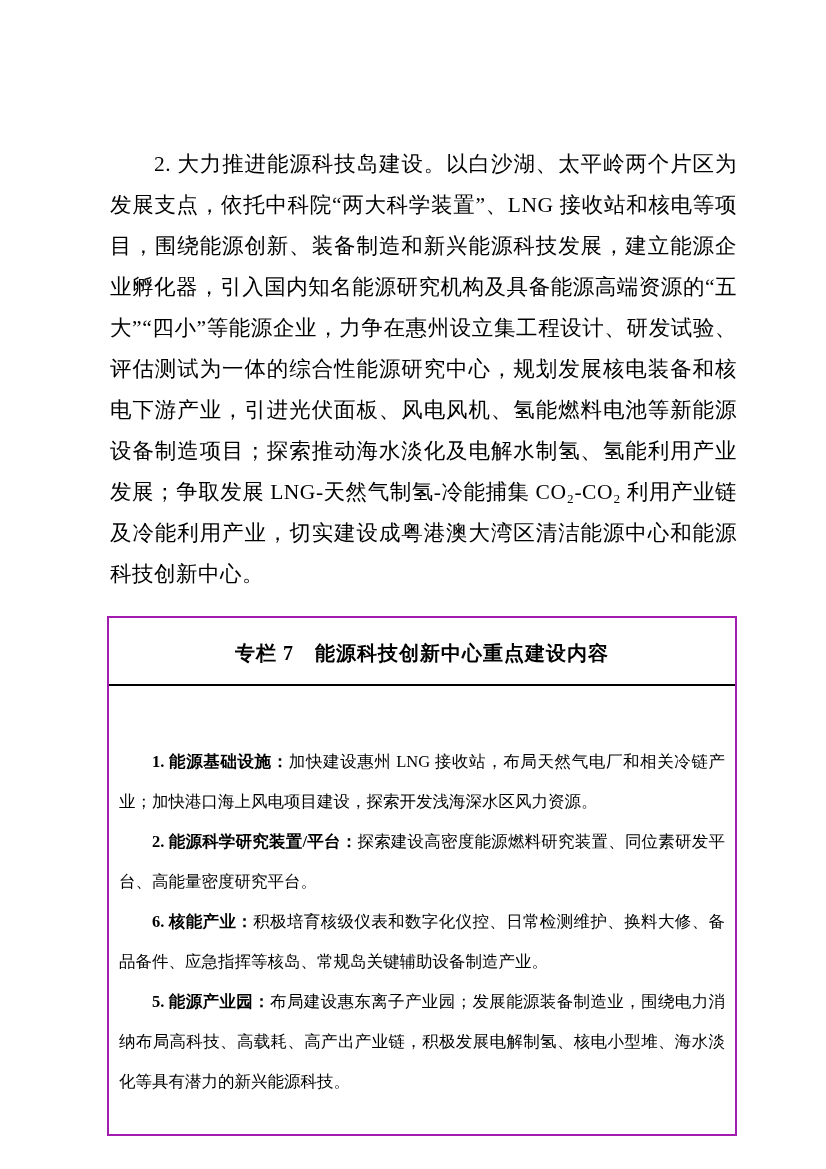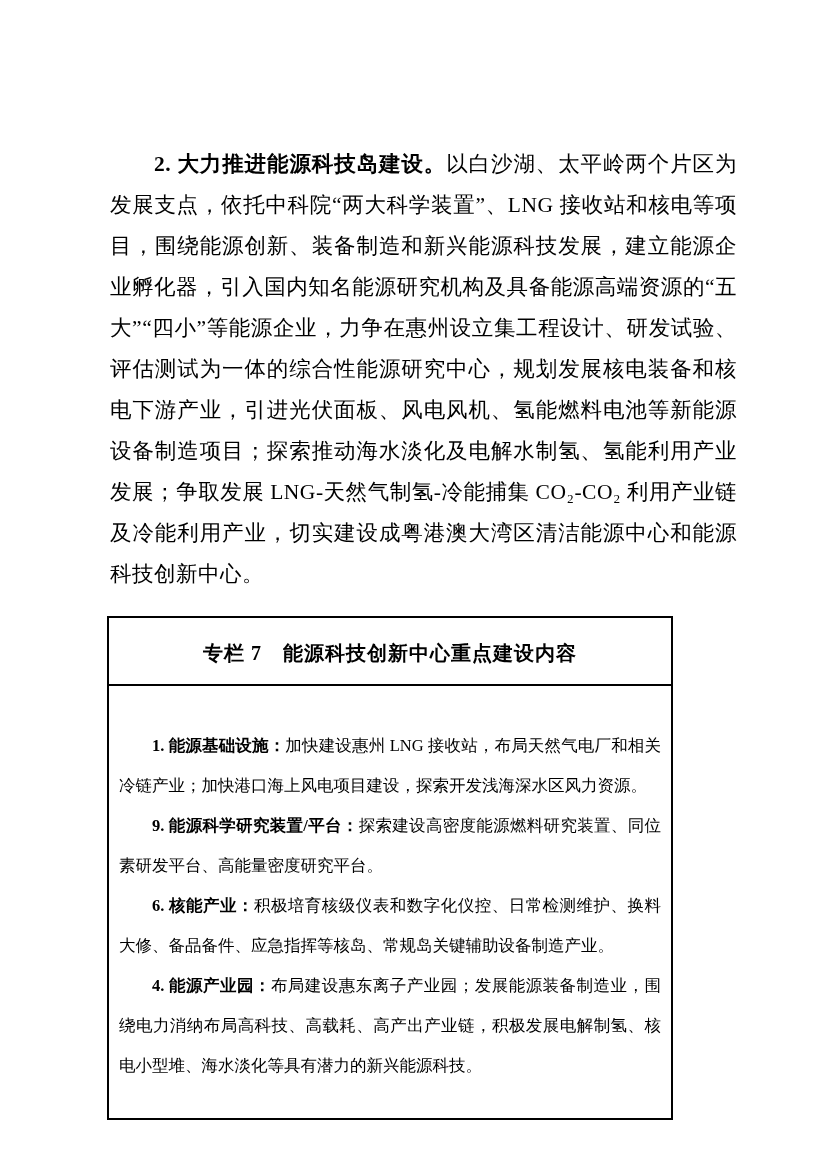--- a/index.html
+++ b/index.html
@@ -23,42 +23,42 @@
     width: 627px;
   }
   .main-para {
     font-size: 21.5px;
     line-height: 41px;
     text-align: justify;
     text-indent: 44px;
     letter-spacing: 0.5px;
   }
   .main-para .lead {
-    font-weight: bold;
+    font-weight: normal;
   }
   .panel {
     margin-top: 10px;
-    border: 2px solid #000000;
+    border: 2px solid #a21caf;
     box-sizing: border-box;
-    width: 566px;
+    width: 630px;
     margin-left: -3px;
   }
   .panel-title {
     font-size: 20px;
     font-weight: bold;
     text-align: center;
     padding: 22px 0 17px 0;
     letter-spacing: 1px;
   }
   .panel-divider {
     height: 0;
     border-top: 2px solid #000000;
   }
   .panel-body {
-    padding: 40px 10px 32px 10px;
+    padding: 56px 10px 32px 10px;
   }
   .panel-item {
     font-size: 16.5px;
     line-height: 40px;
     text-align: justify;
     text-indent: 33px;
     margin: 0;
   }
   .panel-item .item-label {
     font-weight: bold;
@@ -86,29 +86,29 @@
     <div class="panel">
       <div class="panel-title">专栏 7　能源科技创新中心重点建设内容</div>
       <div class="panel-divider"></div>
       <div class="panel-body">
 
         <p class="panel-item">
           <span class="item-label">1. 能源基础设施：</span><span>加快建设惠州 LNG 接收站，布局天然气电厂和相关冷链产业；加快港口海上风电项目建设，探索开发浅海深水区风力资源。</span>
         </p>
 
         <p class="panel-item">
-          <span class="item-label">9. 能源科学研究装置/平台：</span><span>探索建设高密度能源燃料研究装置、同位素研发平台、高能量密度研究平台。</span>
+          <span class="item-label">2. 能源科学研究装置/平台：</span><span>探索建设高密度能源燃料研究装置、同位素研发平台、高能量密度研究平台。</span>
         </p>
 
         <p class="panel-item">
           <span class="item-label">6. 核能产业：</span><span>积极培育核级仪表和数字化仪控、日常检测维护、换料大修、备品备件、应急指挥等核岛、常规岛关键辅助设备制造产业。</span>
         </p>
 
         <p class="panel-item">
-          <span class="item-label">4. 能源产业园：</span><span>布局建设惠东离子产业园；发展能源装备制造业，围绕电力消纳布局高科技、高载耗、高产出产业链，积极发展电解制氢、核电小型堆、海水淡化等具有潜力的新兴能源科技。</span>
+          <span class="item-label">5. 能源产业园：</span><span>布局建设惠东离子产业园；发展能源装备制造业，围绕电力消纳布局高科技、高载耗、高产出产业链，积极发展电解制氢、核电小型堆、海水淡化等具有潜力的新兴能源科技。</span>
         </p>
 
       </div>
     </div>
 
   </div>
 
 
 </div>
 

